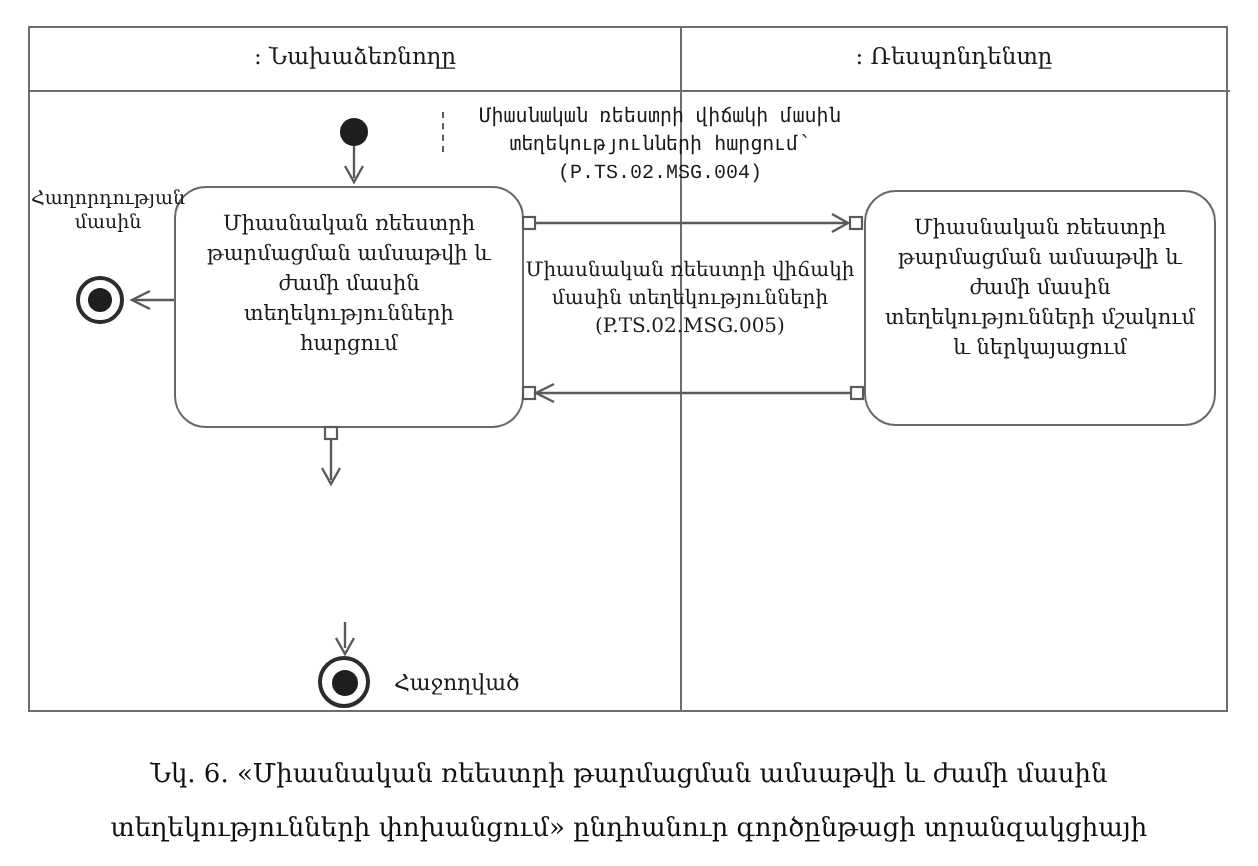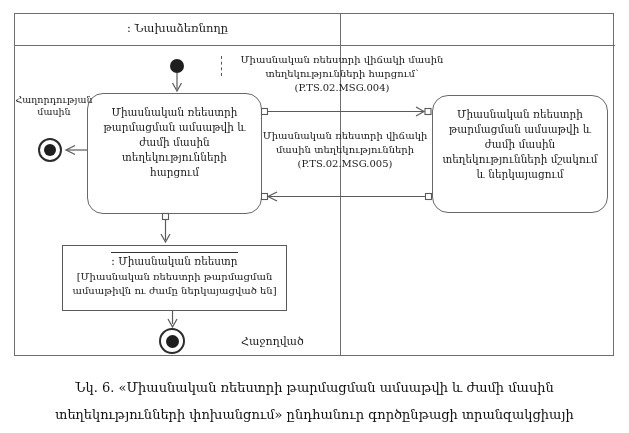--- a/index.html
+++ b/index.html
@@ -24,24 +24,24 @@
   .activity.req{left:87px;top:93px;width:175px;height:121px;padding:11px 8px 0;}
   .activity.proc{left:432px;top:95px;width:176px;height:118px;padding:11px 9px 0;}
   .final-node{border:2px solid #2c2c2c;border-radius:50%;background:#ffffff;box-sizing:border-box;}
   .final-node .core{border-radius:50%;background:#1f1f1f;}
   .final-err{left:38px;top:138px;width:24px;height:24px;}
   .final-err .core{width:12px;height:12px;margin:4px;}
   .final-ok{left:159px;top:328px;width:26px;height:26px;}
   .final-ok .core{width:13px;height:13px;margin:4.5px;}
   .small-label{font-size:9.5px;line-height:12px;text-align:center;}
   .err-label{left:10px;top:94px;width:88px;}
-  .ok-label{left:197px;top:336px;width:90px;text-align:left;font-size:11px;margin-left:44px;}
+  .ok-label{left:197px;top:336px;width:90px;text-align:left;font-size:11px;}
   
   .msg{font-size:10px;line-height:14px;text-align:center;}
-  .msg.m4{left:228px;top:53px;width:228px;}
+  .msg.m4{left:216px;top:53px;width:228px;font-family:Liberation Mono, monospace;}
   .msg.m5{left:245px;top:129px;width:200px;}
   .leader{left:221px;top:56px;width:1px;height:20px;border-left:1.5px dashed #5a5a5a;}
   
   .object-box{left:62px;top:245px;width:225px;height:66px;border:1px solid #5a5a5a;box-sizing:border-box;
     background:#ffffff;font-size:10px;line-height:14px;text-align:center;padding-top:6px;}
   .object-box .title{display:inline-block;border-top:1px solid #333;padding-top:1px;font-size:10.5px;}
   .object-box .state{margin-top:1px;}
   
   .caption{left:0;top:374px;width:629px;box-sizing:border-box;padding:0 13px;text-align:center;
     font-size:13px;line-height:27px;color:#111;}
@@ -49,20 +49,21 @@
 </style>
 </head>
 <body>
 
 <div class="canvas">
 
   <div class="abs frame"></div>
   <div class="abs header-sep"></div>
   <div class="abs lane-divider"></div>
   <div class="abs lane-title l1">: Նախաձեռնողը</div>
+  <div class="abs lane-title l2">: Ռեսպոնդենտը</div>
 
   <div class="abs initial-node"></div>
   <svg class="conn" style="left:170px;top:73px;" width="14" height="21">
     <line x1="7" y1="0" x2="7" y2="16" stroke="#5a5a5a" stroke-width="1.2"></line>
     <polyline points="2.5,10 7,18 11.5,10" fill="none" stroke="#5a5a5a" stroke-width="1.2"></polyline>
   </svg>
 
   <div class="abs activity req">Միասնական ռեեստրի թարմացման ամսաթվի և ժամի մասին տեղեկությունների հարցում</div>
 
   <div class="abs small-label err-label">Հաղորդության մասին</div>
@@ -92,24 +93,20 @@
   </svg>
 
   <div class="abs activity proc">Միասնական ռեեստրի թարմացման ամսաթվի և ժամի մասին տեղեկությունների մշակում և ներկայացում</div>
 
   <svg class="conn" style="left:158px;top:213px;" width="16" height="32">
     <rect x="4.5" y="0.5" width="6" height="6" fill="#ffffff" stroke="#5a5a5a" stroke-width="1.1"></rect>
     <line x1="7.5" y1="7" x2="7.5" y2="27" stroke="#5a5a5a" stroke-width="1.2"></line>
     <polyline points="3,21 7.5,29 12,21" fill="none" stroke="#5a5a5a" stroke-width="1.2"></polyline>
   </svg>
 
-  <div class="abs object-box">
-    <div><span class="title">: Միասնական ռեեստր</span></div>
-    <div class="state">[Միասնական ռեեստրի թարմացման ամսաթիվն ու ժամը ներկայացված են]</div>
-  </div>
 
   <svg class="conn" style="left:165px;top:311px;" width="15" height="18">
     <line x1="7.5" y1="0" x2="7.5" y2="13" stroke="#5a5a5a" stroke-width="1.2"></line>
     <polyline points="3,8 7.5,16 12,8" fill="none" stroke="#5a5a5a" stroke-width="1.2"></polyline>
   </svg>
 
   <div class="abs final-node final-ok">
     <div class="core"></div>
   </div>
   <div class="abs small-label ok-label">Հաջողված</div>

